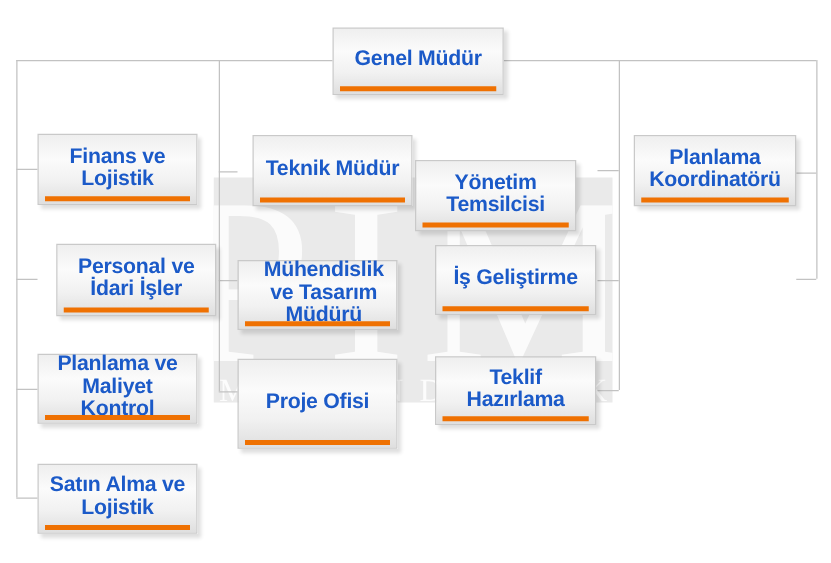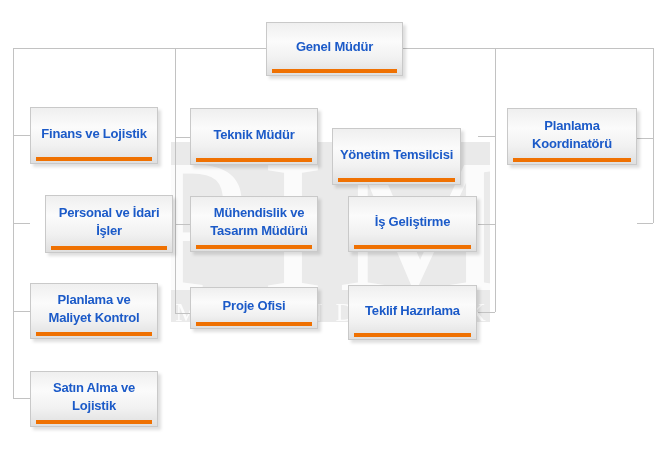--- a/index.html
+++ b/index.html
@@ -44,21 +44,21 @@
     border:1px solid #c9c9c9;
     background:linear-gradient(180deg,#efefef 0%,#fbfbfb 35%,#f1f1f1 68%,#dfdfdf 100%);
     box-shadow:3px 3px 3px rgba(0,0,0,0.13);
     display:flex;align-items:center;justify-content:center;
     text-align:center;
     box-sizing:border-box;
     padding:4px 5px 8px 5px;
   }
   .node .label{
     color:#1b5ac8;
-    font-size:13px;font-weight:bold;
+    font-size:17px;font-weight:bold;
     line-height:18px;
     letter-spacing:-0.2px;
   }
   .node .bar{
     position:absolute;left:5px;right:5px;bottom:2px;height:4px;
     background:#ef7102;
   }
 </style>
 </head>
 <body>
@@ -108,29 +108,29 @@
   </div>
   <div class="node" style="left:30px;top:283px;width:128px;height:56px;">
     <span class="label">Planlama ve Maliyet Kontrol</span>
     <div class="bar"></div>
   </div>
   <div class="node" style="left:30px;top:371px;width:128px;height:56px;">
     <span class="label">Satın Alma ve Lojistik</span>
     <div class="bar"></div>
   </div>
 
-  <div class="node" style="left:190px;top:108px;width:128px;height:57px;">
+  <div class="node" style="left:202px;top:108px;width:128px;height:57px;">
     <span class="label">Teknik Müdür</span>
     <div class="bar"></div>
   </div>
-  <div class="node" style="left:190px;top:196px;width:128px;height:56px;padding-left:15px;">
+  <div class="node" style="left:190px;top:208px;width:128px;height:56px;padding-left:15px;">
     <span class="label">Mühendislik ve Tasarım Müdürü</span>
     <div class="bar"></div>
   </div>
-  <div class="node" style="left:190px;top:287px;width:128px;height:42px;">
+  <div class="node" style="left:190px;top:287px;width:128px;height:72px;">
     <span class="label">Proje Ofisi</span>
     <div class="bar"></div>
   </div>
 
   <div class="node" style="left:332px;top:107px;width:129px;height:57px;margin-top:21px;">
     <span class="label">Yönetim Temsilcisi</span>
     <div class="bar"></div>
   </div>
   <div class="node" style="left:348px;top:196px;width:129px;height:56px;">
     <span class="label">İş Geliştirme</span>

